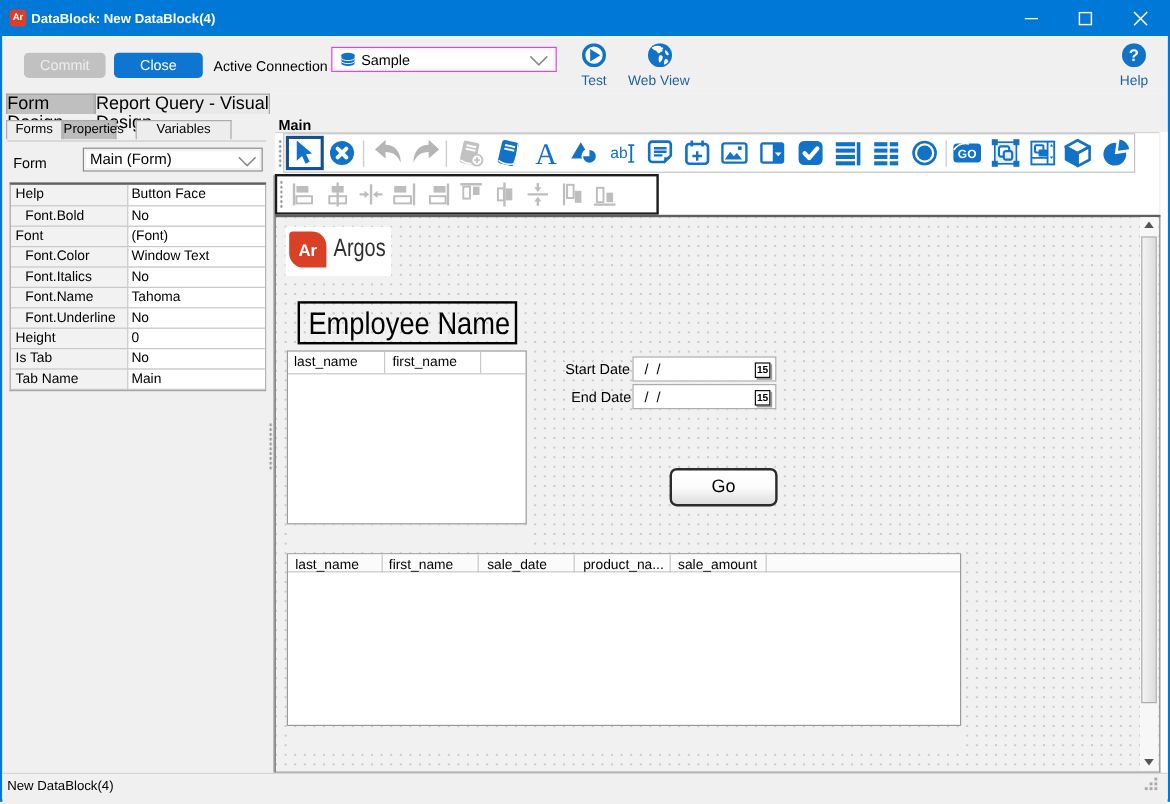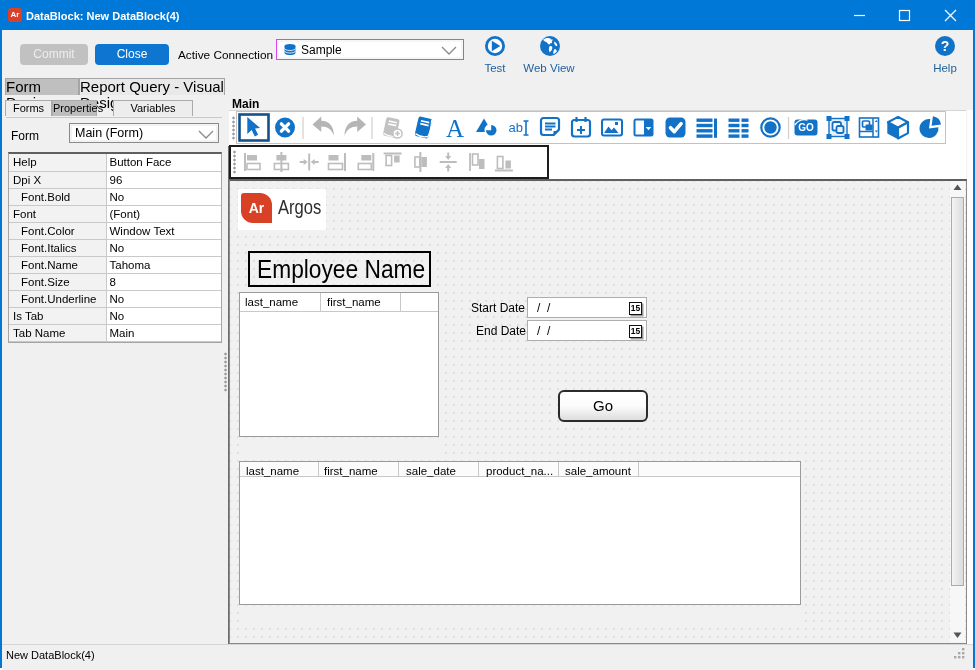--- a/index.html
+++ b/index.html
@@ -173,50 +173,46 @@
     </svg>
 </div>
 <div class="abs" id="propgrid">
   <table>
     <tbody>
         <tr>
           <td class="k">Help</td>
           <td class="v">Button Face</td>
         </tr>
     <tr>
-          <td class="k">Dpi X</td>
-          <td class="v">96</td>
-        </tr>
-    <tr>
           <td class="k sub">Font.Bold</td>
           <td class="v">No</td>
         </tr>
     <tr>
           <td class="k">Font</td>
           <td class="v">(Font)</td>
         </tr>
     <tr>
           <td class="k sub">Font.Color</td>
           <td class="v">Window Text</td>
         </tr>
     <tr>
           <td class="k sub">Font.Italics</td>
           <td class="v">No</td>
         </tr>
     <tr>
           <td class="k sub">Font.Name</td>
           <td class="v">Tahoma</td>
         </tr>
     <tr>
-          <td class="k sub">Font.Size</td>
-          <td class="v">8</td>
-        </tr>
-    <tr>
           <td class="k sub">Font.Underline</td>
           <td class="v">No</td>
+        </tr>
+    <tr>
+          <td class="k">Height</td>
+          <td class="v">0</td>
         </tr>
     <tr>
           <td class="k">Is Tab</td>
           <td class="v">No</td>
         </tr>
     <tr>
           <td class="k">Tab Name</td>
           <td class="v">Main</td>
         </tr>
   </tbody>

